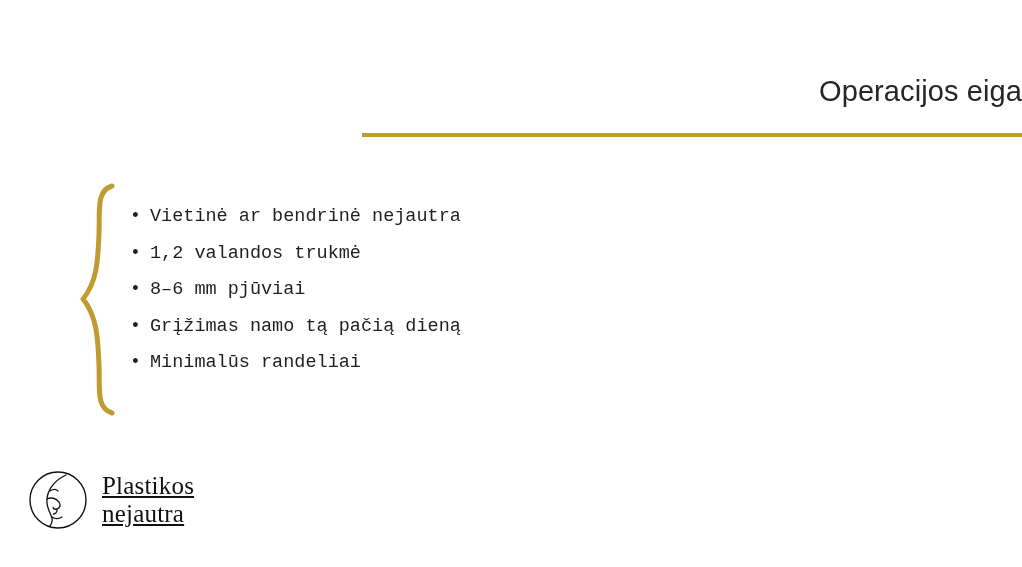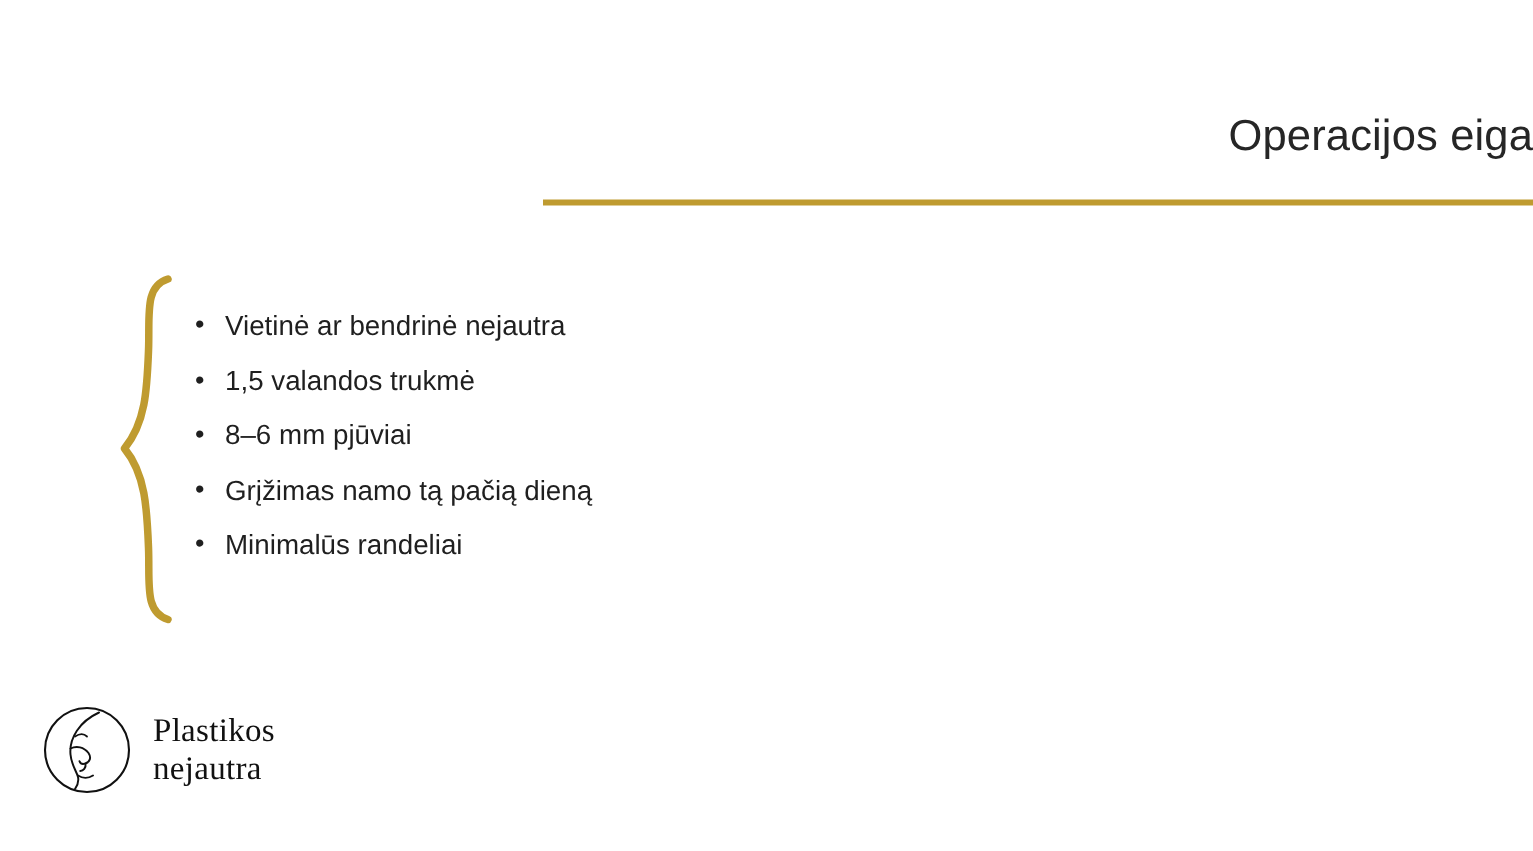--- a/index.html
+++ b/index.html
@@ -64,20 +64,21 @@
     width: 46px;
     height: 235px;
   }
   .bullet-list {
     position: absolute;
     left: 46px;
     top: 26px;
     margin: 0;
     padding: 0;
     list-style: none;
+    font-family: Liberation Mono, monospace;
   }
   .bullet-list li {
     position: relative;
     font-size: 18.5px;
     line-height: 1.0;
     color: #1f1f1f;
     padding-left: 26px;
     margin-bottom: 18px;
     white-space: nowrap;
   }
@@ -104,43 +105,44 @@
     height: 64px;
     flex: 0 0 64px;
   }
   .logo-text {
     margin-left: 12px;
     font-family: "Liberation Serif", serif;
     color: #111111;
     line-height: 1.12;
   }
   .logo-line {
-    font-size: 22px;
+    font-size: 25px;
     letter-spacing: 0.2px;
+    text-decoration: underline;
   }
 </style>
 </head>
 <body>
 
 <div class="slide">
 
   <div class="title-block">
     <h1 class="slide-title">Operacijos eiga</h1>
   </div>
   <div class="title-rule"></div>
 
   <div class="content-area">
 
     <svg class="brace" viewBox="0 0 46 235" aria-hidden="true">
       <path d="M34 4 C18 9, 22 28, 21 52 C20 78, 19 100, 5 117 C19 134, 20 157, 21 183 C22 207, 18 226, 34 231" fill="none" stroke="#bf9b30" stroke-width="5" stroke-linecap="round" stroke-linejoin="round"></path>
     </svg>
 
     <ul class="bullet-list">
       <li>Vietinė ar bendrinė nejautra</li>
-      <li>1,5 valandos trukmė</li>
+      <li>1,2 valandos trukmė</li>
       <li>8–6 mm pjūviai</li>
       <li>Grįžimas namo tą pačią dieną</li>
       <li>Minimalūs randeliai</li>
     </ul>
   </div>
 
   <div class="logo-block">
     <svg class="logo-mark" viewBox="0 0 64 64" aria-hidden="true">
       <circle cx="32" cy="32" r="28" fill="none" stroke="#111111" stroke-width="1.4"></circle>
       <path d="M40 7 C27 13, 20 24, 21 35 C21.6 42, 25 46, 26 50 C26.6 53, 25.5 56, 24 58" fill="none" stroke="#111111" stroke-width="1.3" stroke-linecap="round"></path>

